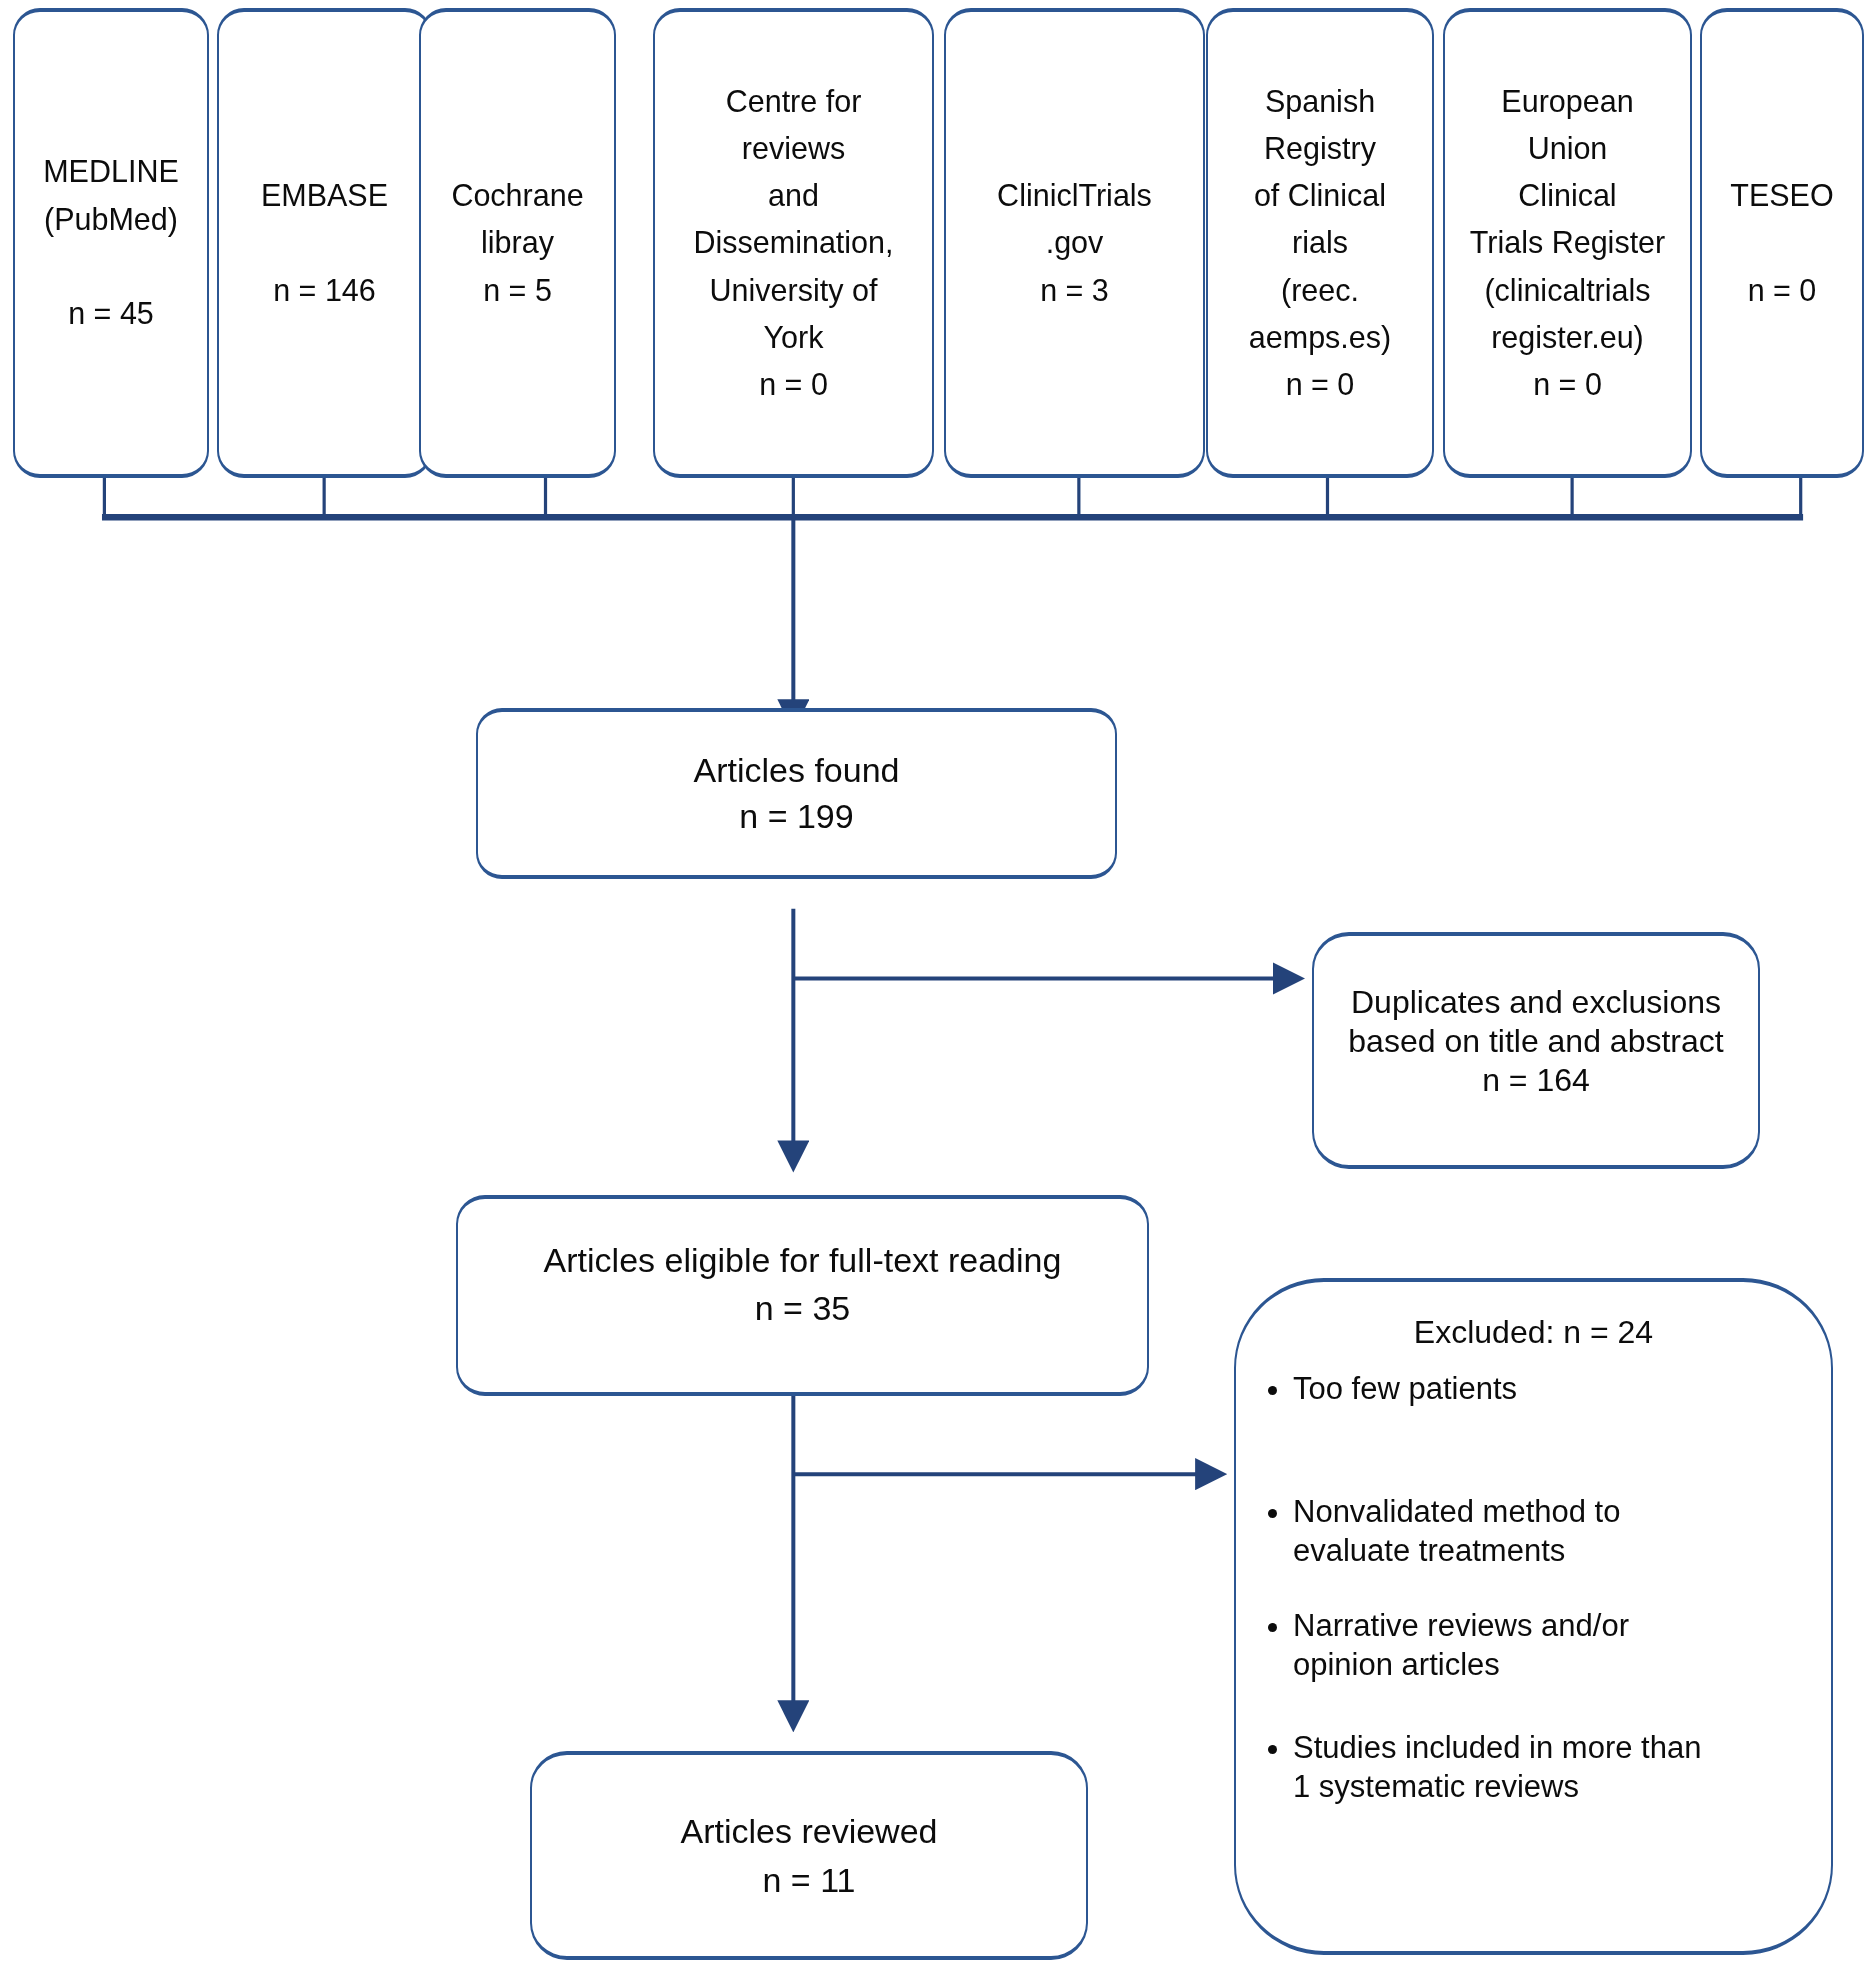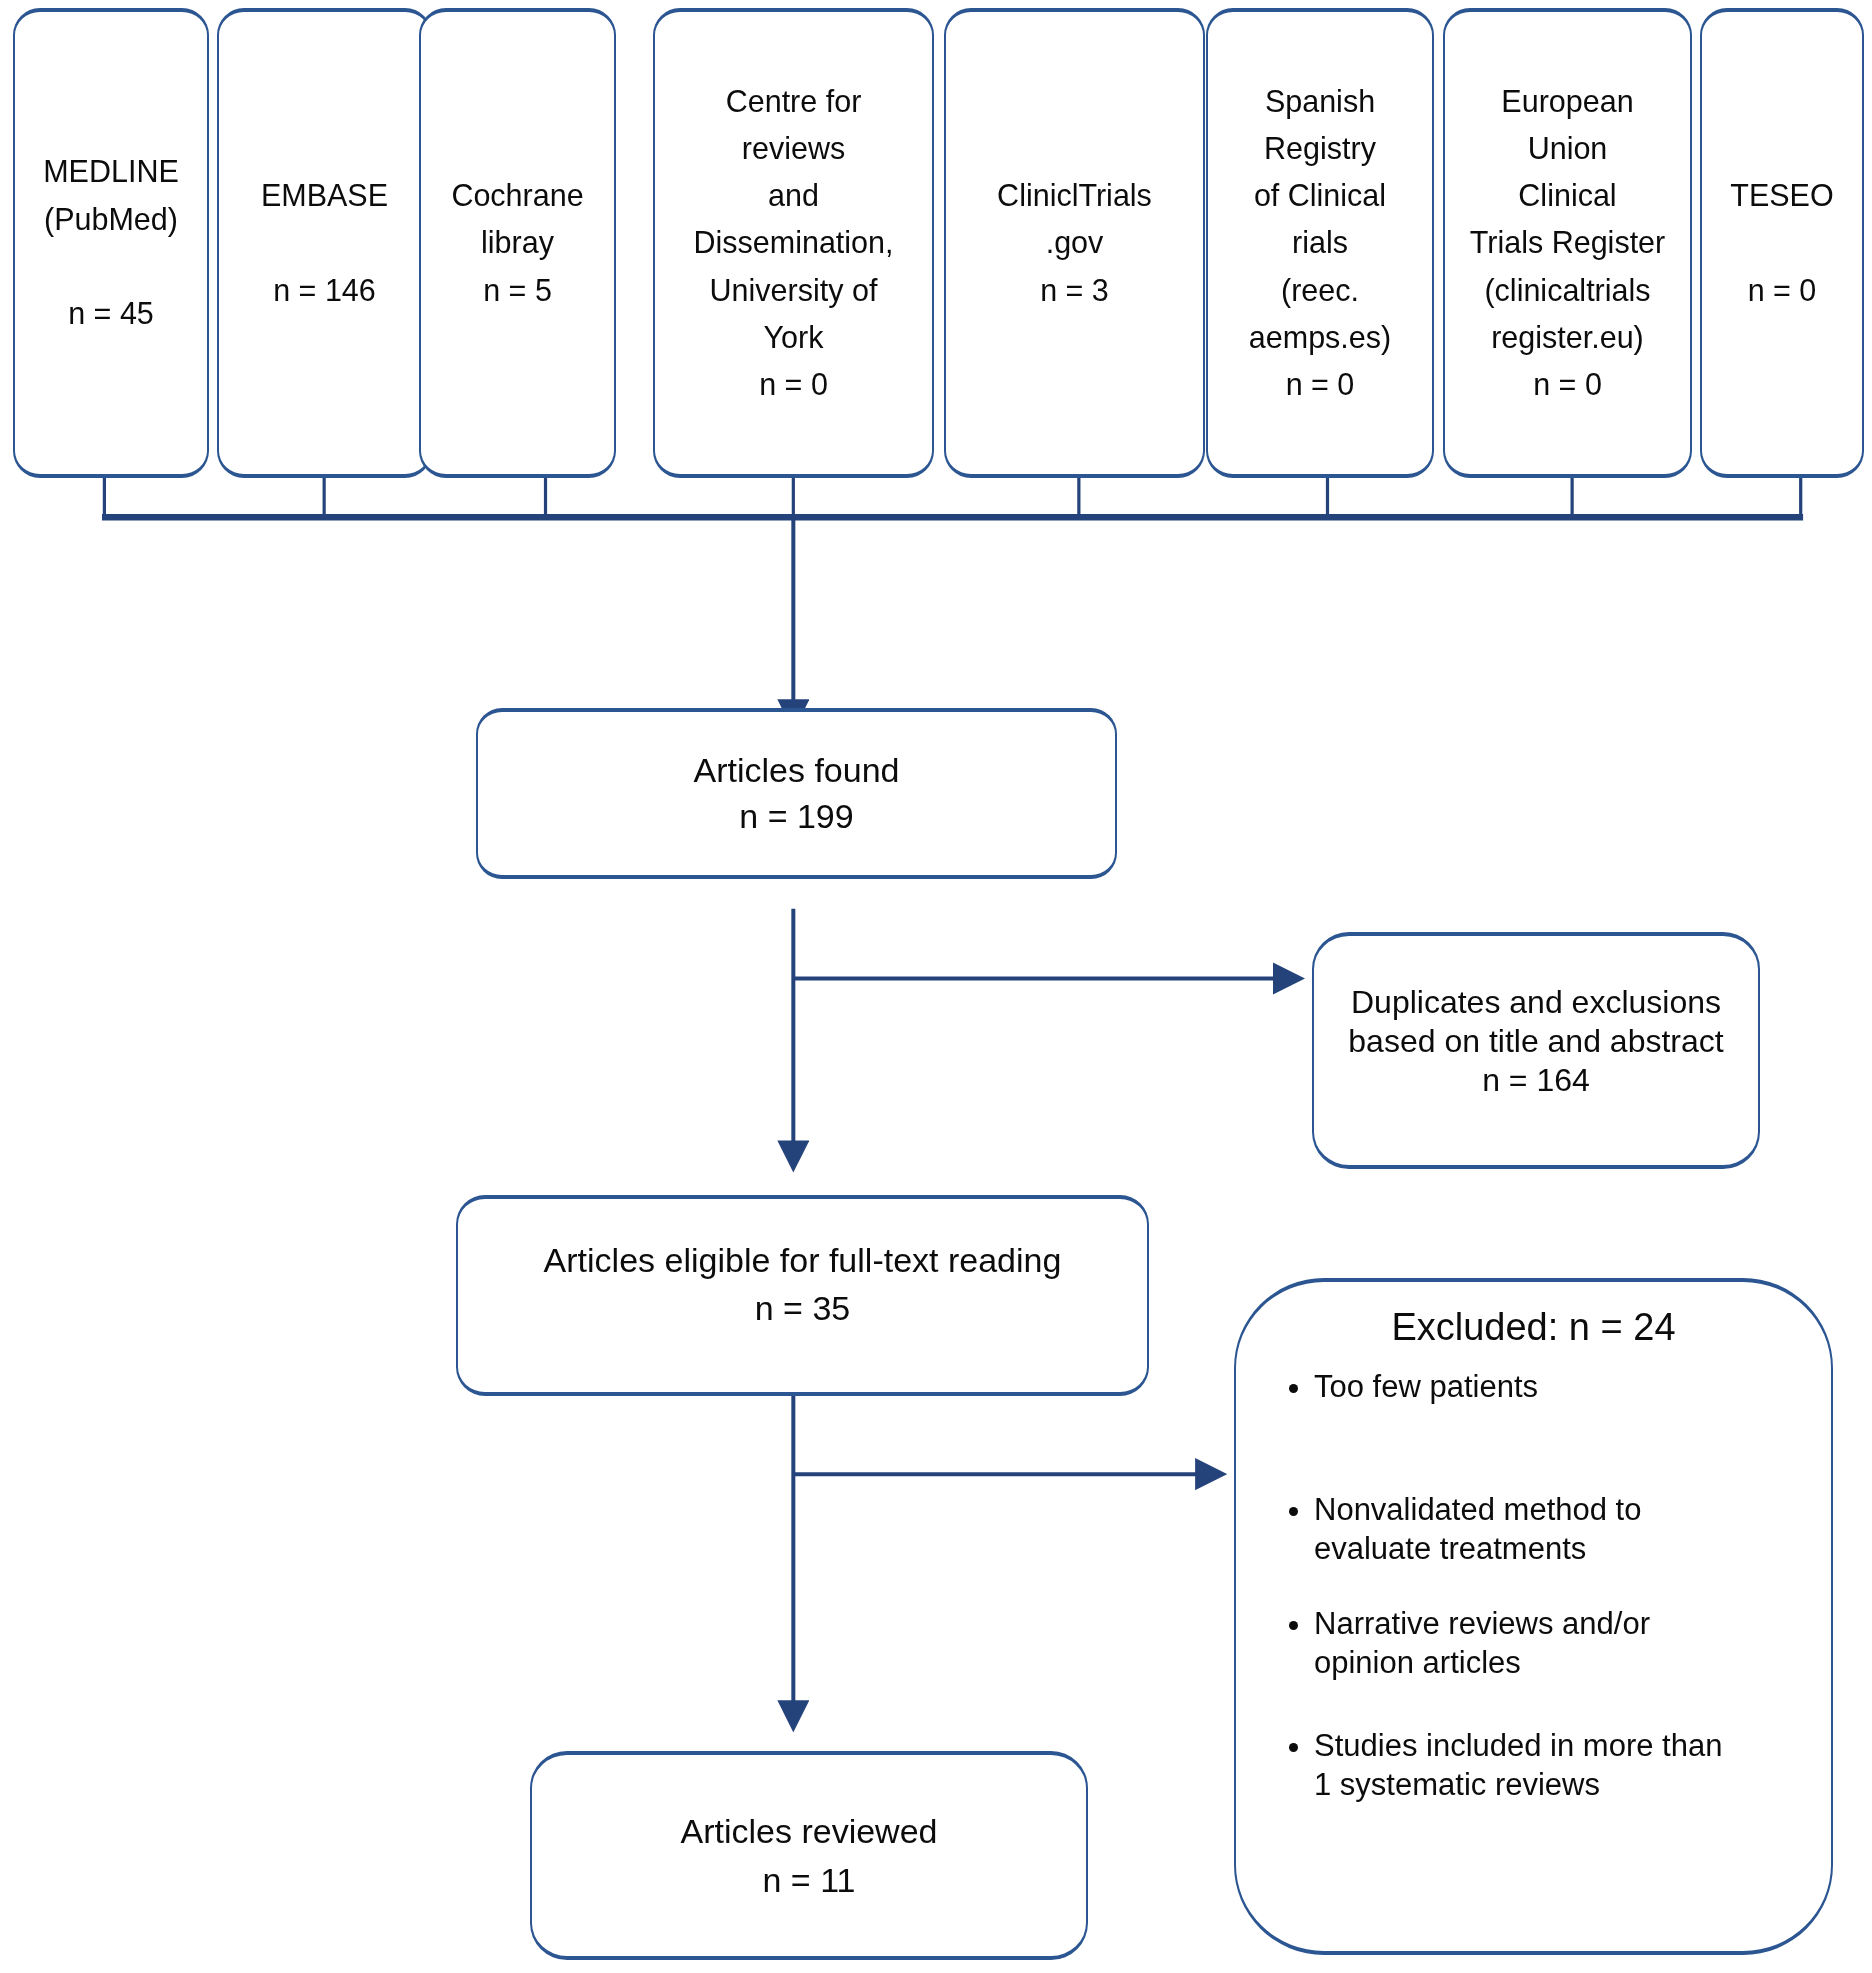--- a/index.html
+++ b/index.html
@@ -47,28 +47,28 @@
   .elig{ left:456px;  top:1195px; width:693px; height:201px; border-radius:29px; padding-bottom:23px; line-height:1.42;}
   .rev{  left:530px;  top:1751px; width:558px; height:209px; border-radius:37px; line-height:1.42;}
 
   
   .excl{
     left:1234px; top:1278px; width:599px; height:677px;
     border-radius:90px;
     display:block;
   }
   .excl-title{
-    padding-top:24px;
+    padding-top:32px;
     text-align:center;
-    font-size:38px;
+    font-size:32px;
   }
   .excl ul{
     list-style:disc outside;
     margin:19px 21px 0 0;
-    padding-left:78px;
+    padding-left:57px;
     font-size:31px;
     line-height:1.25;
     text-align:left;
   }
   .excl li{white-space:pre-line;}
   .excl li:nth-child(1){margin-bottom:84px;}
   .excl li:nth-child(2){margin-bottom:37px;}
   .excl li:nth-child(3){margin-bottom:44px;}
 </style>
 </head>

